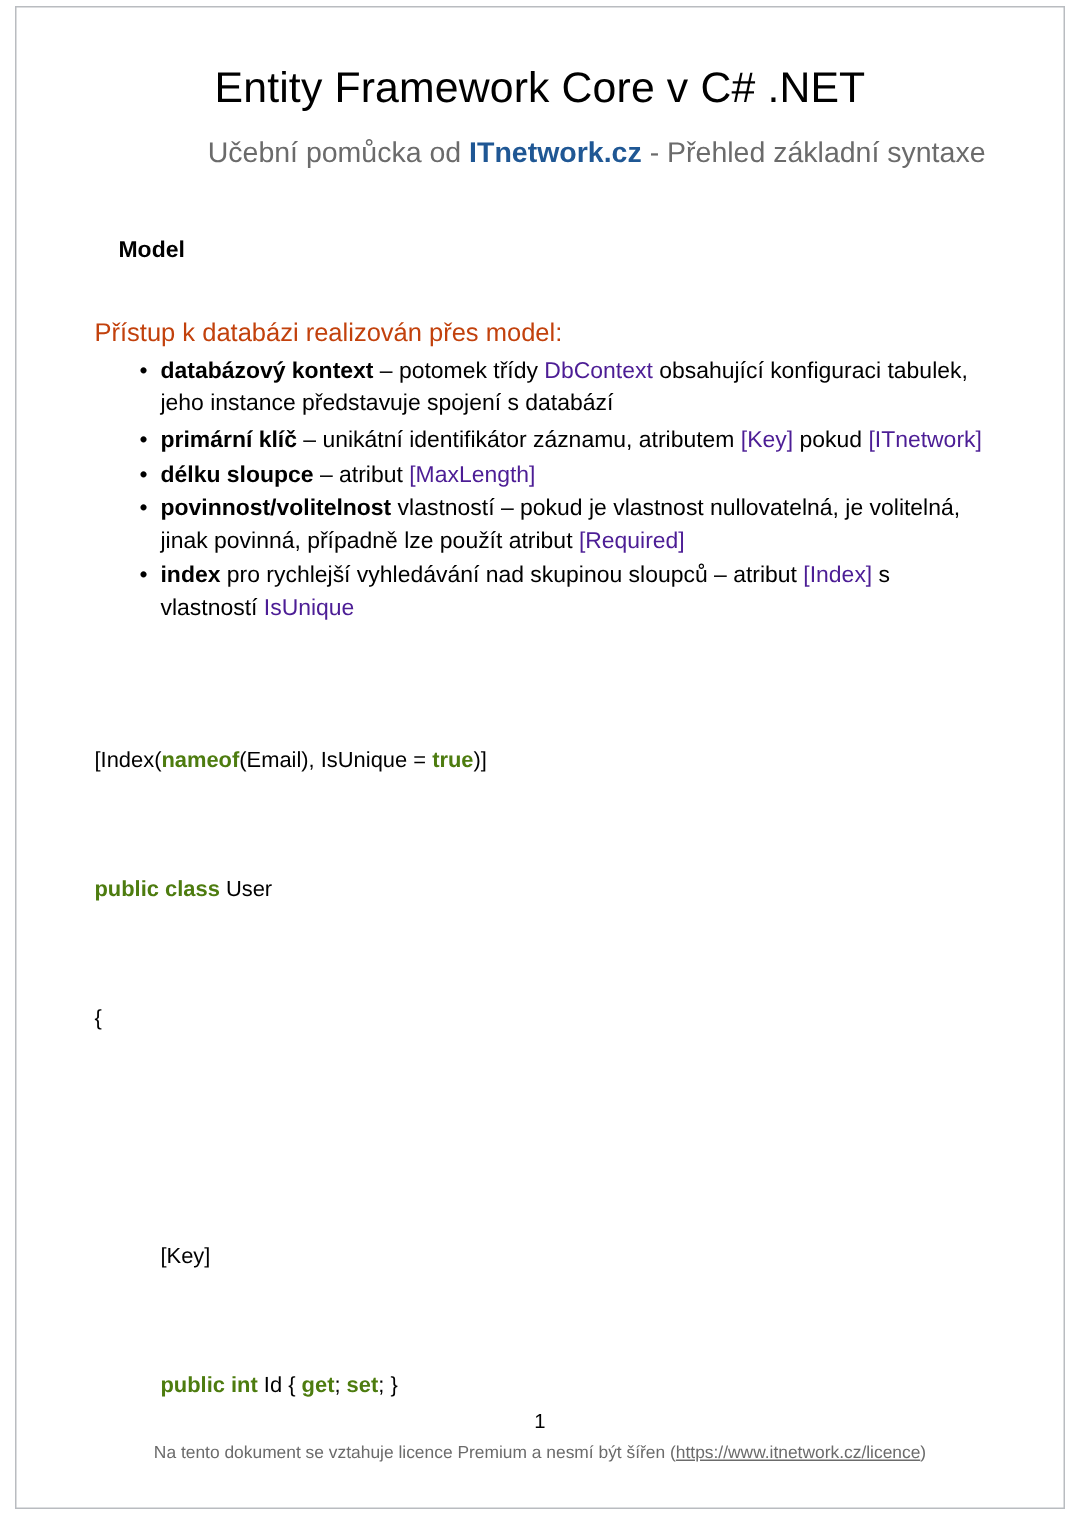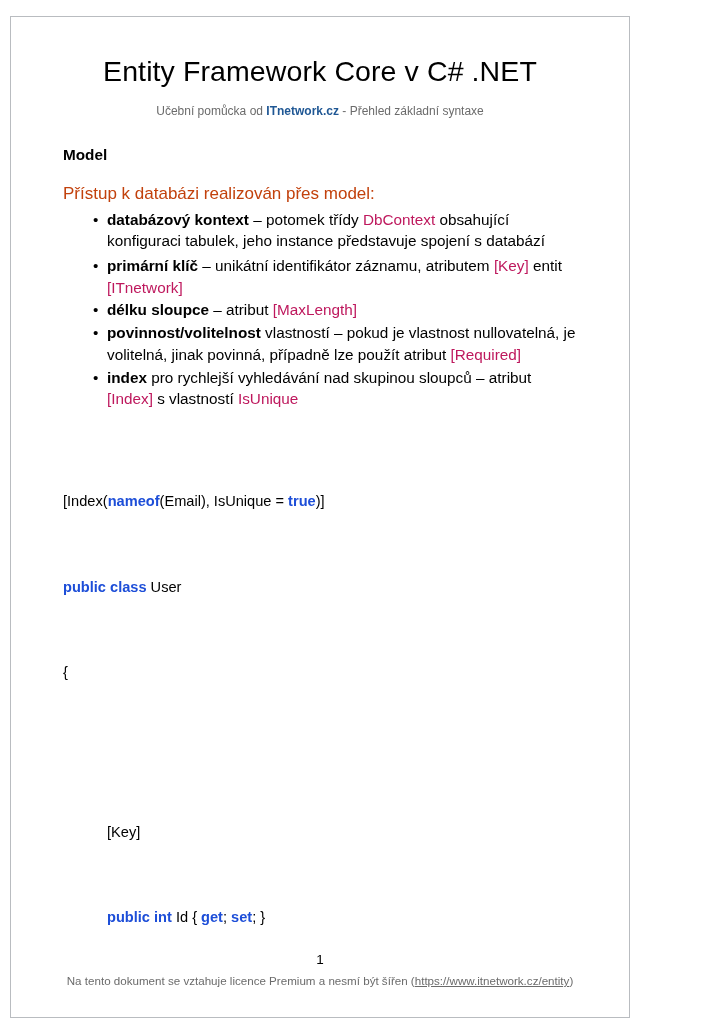--- a/index.html
+++ b/index.html
@@ -9,22 +9,22 @@
   }
   body {
     width: 723px;
     height: 1022px;
     font-family: "Liberation Sans", sans-serif;
     -webkit-font-smoothing: antialiased;
   }
   .page {
     position: absolute;
     left: 10px;
-    top: 16px;
-    width: 620px;
+    top: 4px;
+    width: 700px;
     height: 1002px;
     background: #ffffff;
     border: 1px solid #b9bcc0;
     box-sizing: border-box;
     overflow: hidden;
   }
   .content {
     position: absolute;
     left: 0;
     top: 0;
@@ -39,32 +39,32 @@
     padding-top: 38px;
     text-align: center;
     font-size: 28.5px;
     font-weight: normal;
     color: #000000;
     letter-spacing: 0.1px;
   }
   .doc-subtitle {
     margin: 0;
     padding-top: 16px;
-    text-align: center;
-    font-size: 12px;
+    text-align: right;
+    font-size: 19px;
     color: #6b6b6b;
   }
   .doc-subtitle .brand {
     color: #1f5794;
     font-weight: bold;
   }
 
   
   h2.section-heading {
-    margin: 0;
+    margin: 16px;
     padding-top: 28px;
     font-size: 15.3px;
     font-weight: bold;
     color: #000000;
   }
   p.lead {
     margin: 0;
     padding-top: 19px;
     font-size: 17px;
     color: #c2410c;
@@ -85,35 +85,35 @@
   }
   ul.bullets > li::before {
     content: "\2022";
     position: absolute;
     left: 0;
     top: 1px;
     font-size: 15.3px;
     color: #000000;
   }
   b, strong { font-weight: bold; }
-  .attr { color: #be185d; }
+  .attr { color: #4c1d95; }
 
   
   .code-block {
     margin: 0;
     padding-top: 38px;
     font-size: 14.6px;
     line-height: 1.47;
     color: #000000;
     white-space: pre-wrap;
   }
   .code-line { min-height: 8px; }
   .code-line.blank { height: 9px; }
   .indent { display: inline-block; width: 44px; }
-  .kw { color: #1d4ed8; font-weight: bold; }
+  .kw { color: #4d7c0f; font-weight: bold; }
 
   
   .footer {
     position: absolute;
     left: 0;
     right: 0;
     bottom: 30px;
     text-align: center;
   }
   .page-number {
@@ -143,21 +143,21 @@
     <h2 class="section-heading">Model</h2>
 
     <p class="lead">Přístup k databázi realizován přes model:</p>
 
     <ul class="bullets">
       <li><b>databázový kontext</b><span> – potomek třídy </span><span class="attr">DbContext</span><span> obsahující konfiguraci tabulek, jeho instance představuje spojení s databází</span></li>
     </ul>
 
 
     <ul class="bullets">
-      <li><b>primární klíč</b><span> – unikátní identifikátor záznamu, atributem </span><span class="attr">[Key]</span><span> entit </span><span class="attr">[ITnetwork]</span></li>
+      <li><b>primární klíč</b><span> – unikátní identifikátor záznamu, atributem </span><span class="attr">[Key]</span><span> pokud </span><span class="attr">[ITnetwork]</span></li>
 
       <li><b>délku sloupce</b><span> – atribut </span><span class="attr">[MaxLength]</span></li>
 
       <li><b>povinnost/volitelnost</b><span> vlastností – pokud je vlastnost nullovatelná, je volitelná, jinak povinná, případně lze použít atribut </span><span class="attr">[Required]</span></li>
 
       <li><b>index</b><span> pro rychlejší vyhledávání nad skupinou sloupců – atribut </span><span class="attr">[Index]</span><span> s vlastností </span><span class="attr">IsUnique</span></li>
     </ul>
 
     <div class="code-block">
       <div class="code-line"><span>[Index(</span><span class="kw">nameof</span><span>(Email), IsUnique = </span><span class="kw">true</span><span>)]</span></div>
@@ -194,15 +194,15 @@
 
       
 
       
     </div>
 
   </div>
 
   <div class="footer">
     <div class="page-number">1</div>
-    <div class="footer-note"><span>Na tento dokument se vztahuje licence Premium a nesmí být šířen (</span><span class="url">https://www.itnetwork.cz/entity</span><span>)</span></div>
+    <div class="footer-note"><span>Na tento dokument se vztahuje licence Premium a nesmí být šířen (</span><span class="url">https://www.itnetwork.cz/licence</span><span>)</span></div>
   </div>
 </div>
 
 </body></html>

